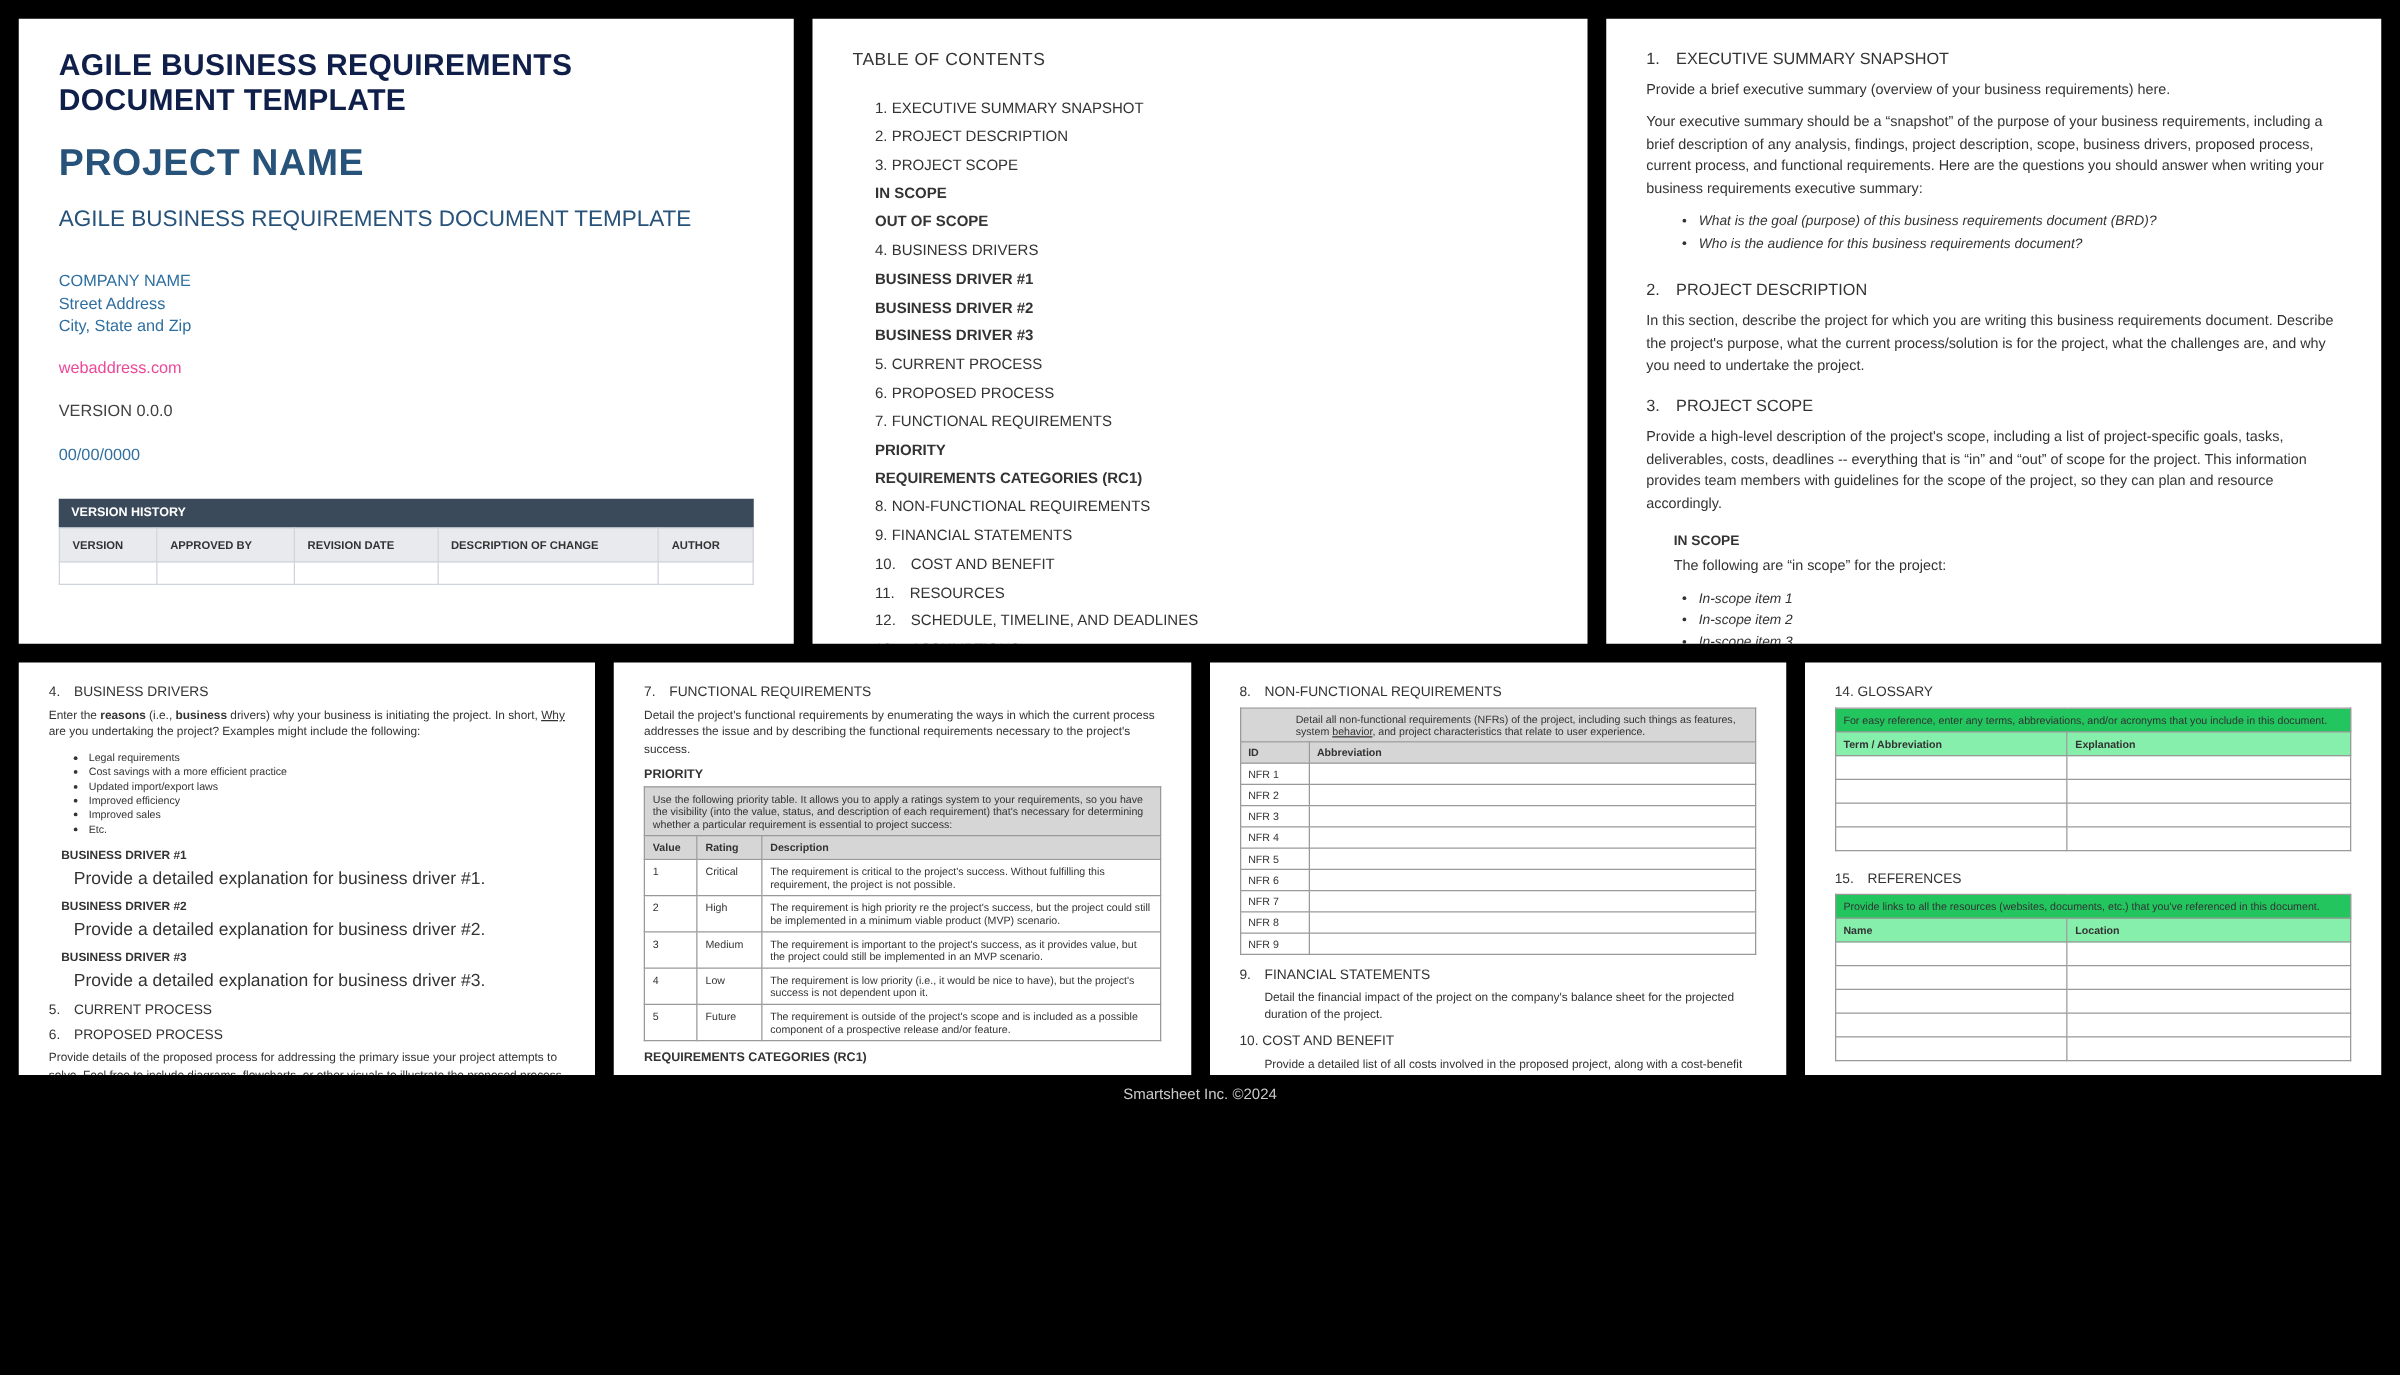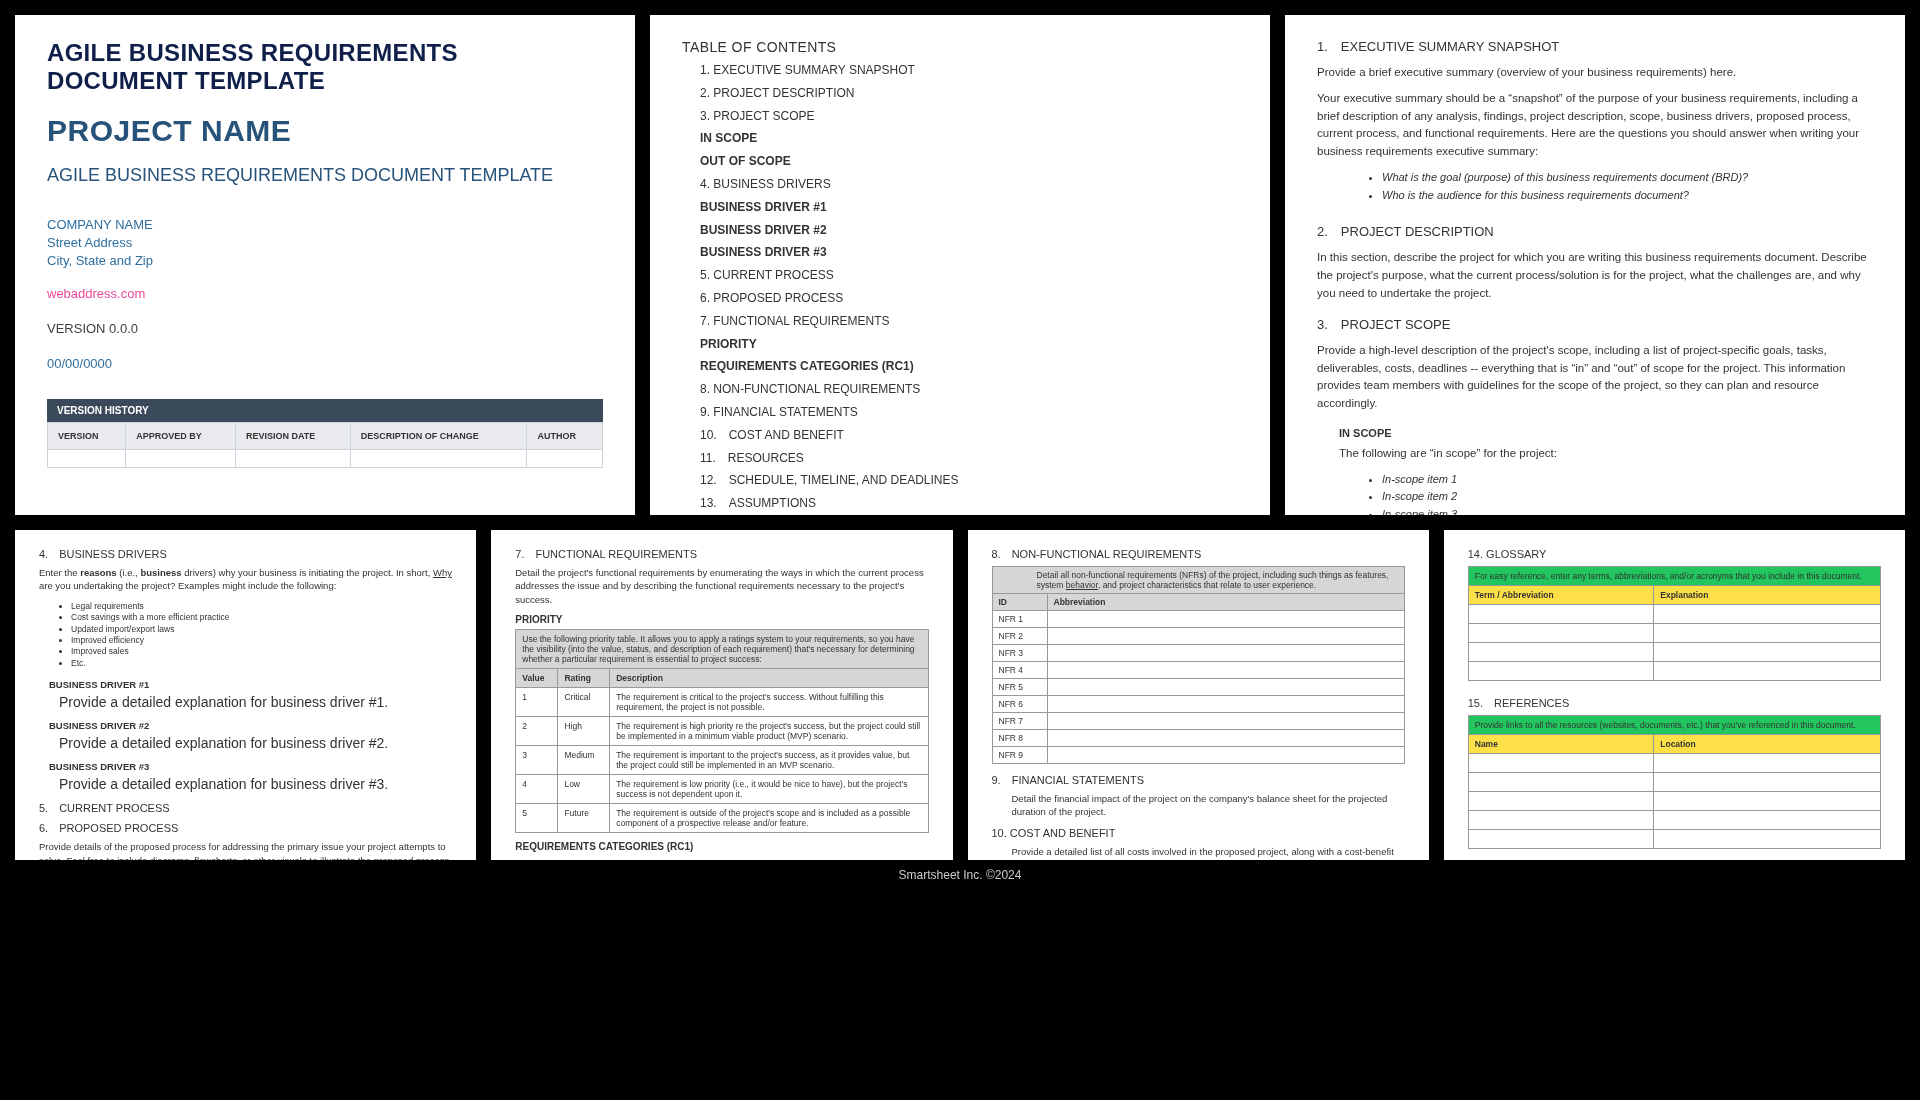--- a/index.html
+++ b/index.html
@@ -15,49 +15,49 @@
 h2.project { color:#27527a; font-size:30px; font-weight:700; margin-top:20px; letter-spacing:0.5px; }
 h3.sub { color:#27527a; font-size:18px; font-weight:400; margin-top:16px; line-height:1.3; }
 .company { color:#2f6fa0; font-size:13px; margin-top:28px; line-height:1.4; }
 .web { color:#ec4899; font-size:13px; margin-top:16px; }
 .ver { color:#404040; font-size:13px; margin-top:20px; }
 .dt { color:#2f6fa0; font-size:13px; margin-top:20px; }
 .vh-hdr { background:#3b4a5a; color:#fff; font-size:10px; font-weight:700; padding:6px 10px; margin-top:28px; }
 .vh-tbl { width:100%; border-collapse:collapse; font-size:9px; }
 .vh-tbl th { background:#e8eaee; text-align:left; padding:8px 10px; font-weight:700; border:1px solid #cfd4dc; }
 .vh-tbl td { border:1px solid #cfd4dc; height:18px; }
-.toc-h { font-size:14px; font-weight:400; letter-spacing:0.4px; margin-bottom:4px; }
+.toc-h { font-size:14px; font-weight:400; letter-spacing:0.4px; margin-bottom:20px; }
 .toc-list { list-style:none; font-size:12px; line-height:1.9; }
 .toc-list .b { font-weight:700; }
 .toc-list li { padding-left:18px; }
 .sec-h { font-size:13px; font-weight:400; margin-bottom:10px; }
 .sec-h2 { font-size:11px; font-weight:700; margin:14px 0 6px 22px; }
 .body { font-size:11.5px; line-height:1.55; margin-bottom:8px; }
 .bullets { margin-left:42px; font-size:11px; line-height:1.6; font-style:italic; }
-.bullets li { list-style:disc;margin-left:23px; }
+.bullets li { list-style:disc; }
 .row2 .page { padding:18px 24px; font-size:10px; }
 .row2 .sec-h { font-size:11px; font-weight:400; margin-bottom:6px; }
 .row2 .body { font-size:9.5px; line-height:1.4; }
 .row2 .bullets-s { margin-left:32px; font-size:8.5px; line-height:1.35; }
 .row2 .bullets-s li { list-style:disc; }
 .bd-h { font-weight:700; font-size:9.5px; margin:10px 0 4px 10px; }
 .bd-t { font-size:14px; margin-left:20px; margin-bottom:4px; }
 .row2 .sub-h { font-weight:700; font-size:10px; margin:8px 0 4px 0; }
 .ptbl { width:100%; border-collapse:collapse; font-size:8.5px; margin-top:4px; }
 .ptbl td,.ptbl th { border:1px solid #999; padding:4px 6px; vertical-align:top; }
 .ptbl .ghdr { background:#d6d6d6; }
 .ptbl th { background:#d6d6d6; text-align:left; font-weight:700; }
 .nfr-tbl { width:100%; border-collapse:collapse; font-size:8.5px; }
 .nfr-tbl td,.nfr-tbl th { border:1px solid #999; padding:3px 6px; }
 .nfr-tbl .ghdr td { background:#d6d6d6; font-size:8.5px;padding-left:44px; }
 .nfr-tbl th { background:#d6d6d6; text-align:left; font-weight:700; }
 .gtbl { width:100%; border-collapse:collapse; font-size:8.5px; }
 .gtbl td,.gtbl th { border:1px solid #999; padding:4px 6px; }
 .gtbl .ghdr td { background:#22c55e; }
-.gtbl th { background:#fde047; text-align:left; font-weight:700; }
+.gtbl th { background:#86efac; text-align:left; font-weight:700; }
 .footer { text-align:center; color:#ccc; font-size:12px; padding-top:8px; }
 .under { text-decoration:underline; }
 </style>
 </head>
 <body>
 
 <div class="outer">
 <div class="row row1">
 
 <div class="page">

